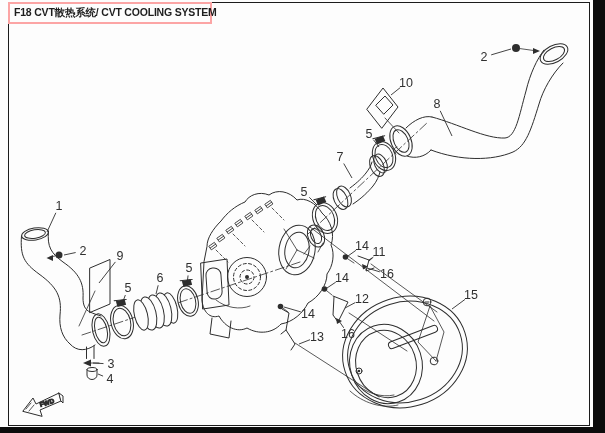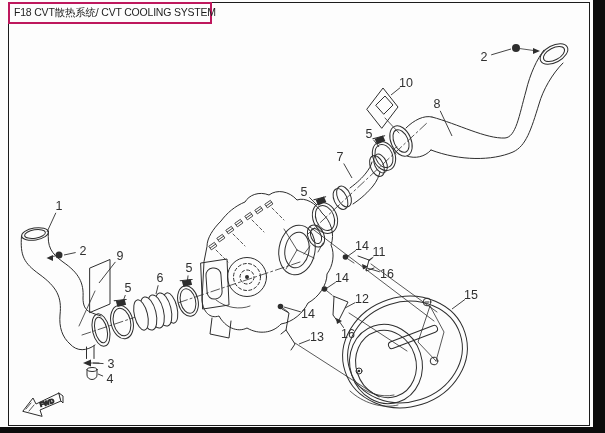--- a/index.html
+++ b/index.html
@@ -1,22 +1,22 @@
 <!DOCTYPE html>
 <html><head>
 <meta charset="utf-8">
 <style>
   html,body{margin:0;padding:0;background:#e8e8e8;}
   #stage{position:relative;width:605px;height:433px;background:#fdfdfd;overflow:hidden;
          font-family:"Liberation Sans",sans-serif;}
   #frame{position:absolute;left:8px;top:2px;width:582px;height:424px;
          border:1.5px solid #1c1c1c;box-sizing:border-box;}
   #title-box{position:absolute;left:8px;top:2px;width:204px;height:22px;
-         border:2px solid #be185d;box-sizing:border-box;background:#fdfdfd;
-         font-size:10.5px;font-weight:400;color:#1e1e1e;letter-spacing:-0.2px;
+         border:2px solid #fca5a5;box-sizing:border-box;background:#fdfdfd;
+         font-size:10.5px;font-weight:700;color:#1e1e1e;letter-spacing:-0.2px;
          display:flex;align-items:center;padding-left:4px;white-space:nowrap;z-index:5;}
   .edge{position:absolute;background:#0c0c0c;z-index:6;}
   #edge-right{right:0;top:0;width:12px;height:433px;}
   #edge-bottom{left:0;bottom:0;width:605px;height:6px;}
   svg{position:absolute;left:0;top:0;}
   .ink{stroke:#2e2e2e;fill:none;stroke-width:1;stroke-linecap:round;stroke-linejoin:round;}
   .thin{stroke-width:0.8;}
   .f{fill:#2e2e2e;stroke:none;}
   .wf{fill:#fdfdfd;stroke:#2e2e2e;stroke-width:1;}
   .dash{stroke-dasharray:3,2.4;}

